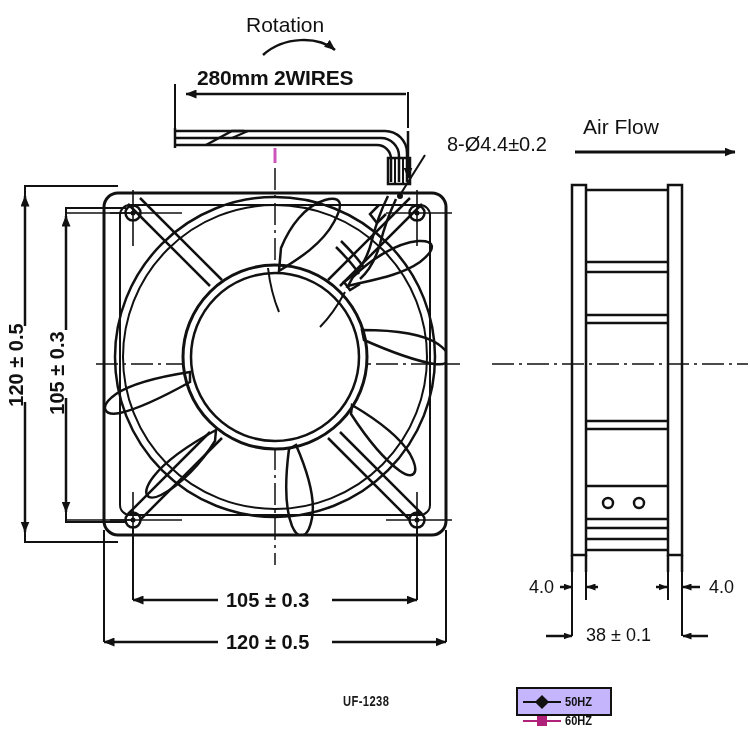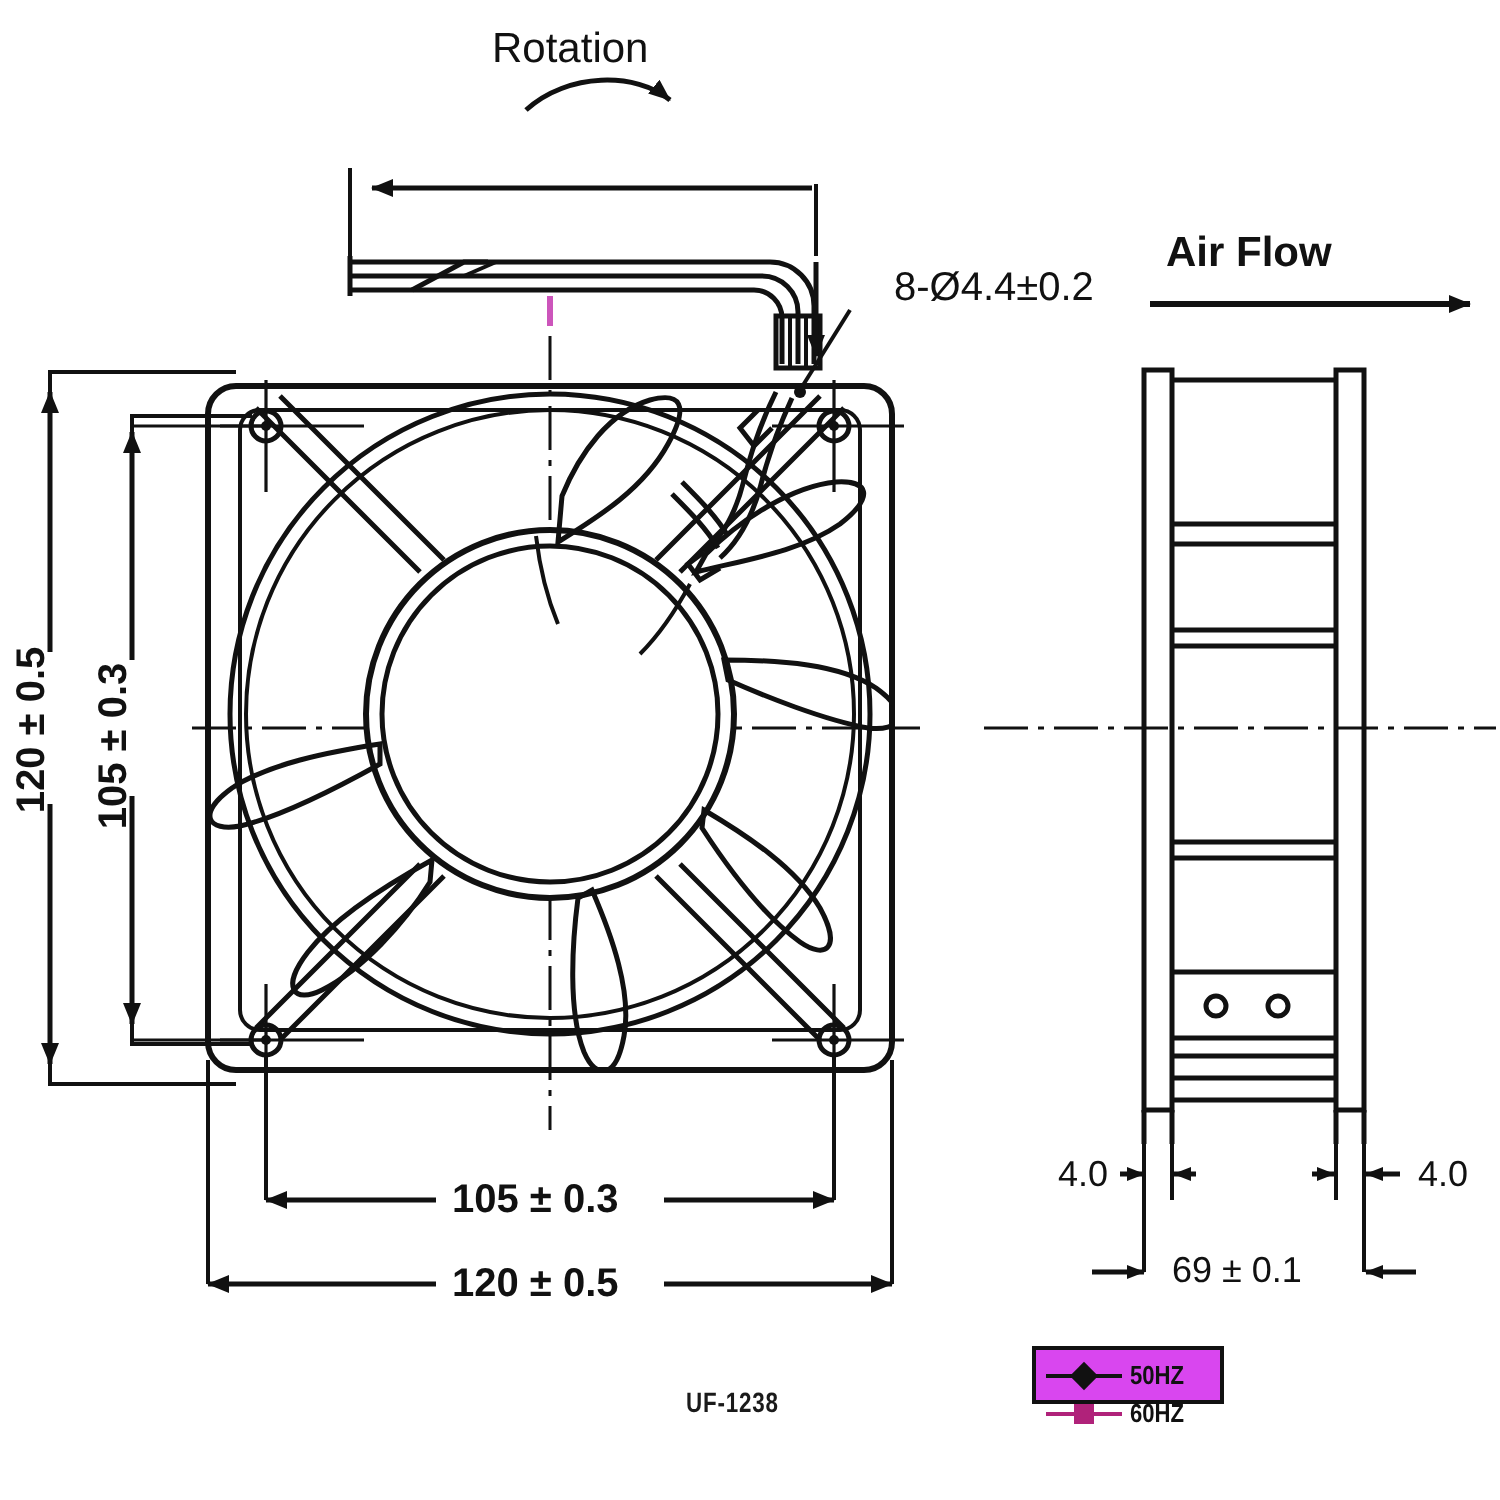--- a/index.html
+++ b/index.html
@@ -47,21 +47,21 @@
     left: 427px;
     top: 134px;
     font-size: 20px;
     font-weight: 400;
     margin-left: 20px;
   }
   .lbl-airflow {
     left: 583px;
     top: 116px;
     font-size: 21px;
-    font-weight: 700;
+    font-weight: 400;
   }
   .lbl-v120 {
     left: -29px;
     top: 355px;
     width: 90px;
     text-align: center;
     font-size: 20px;
     font-weight: 700;
     transform: rotate(-90deg);
   }
@@ -111,25 +111,25 @@
   }
   .lbl-d38 {
     left: 586px;
     top: 626px;
     font-size: 18px;
     font-weight: 400;
   }
   .legend-box {
     position: absolute;
     left: 516px;
-    top: 673px;
+    top: 687px;
     width: 96px;
     height: 29px;
     border: 2.5px solid #111111;
-    background: #d946ef;
+    background: #c4b5fd;
     box-sizing: border-box;
   }
   .legend-row {
     position: absolute;
     left: 5px;
     width: 86px;
     height: 18px;
   }
   .legend-row.r1 { top: 4px; }
   .legend-row.r2 { top: 23px; text-align: right; }
@@ -381,40 +381,41 @@
 
       <path d="M572,600 L572,636" stroke-width="2"></path>
       <path d="M682,600 L682,636" stroke-width="2"></path>
       <line x1="546" y1="636" x2="572" y2="636" stroke-width="2.5" marker-end="url(#arrHeadSm)"></line>
       <line x1="708" y1="636" x2="683" y2="636" stroke-width="2.5" marker-end="url(#arrHeadSm)"></line>
     </g>
   </svg>
 
   <div class="lbl lbl-rotation">Rotation</div>
 
+  <div class="lbl lbl-wires">280mm 2WIRES</div>
 
   <div class="lbl lbl-holes">8-Ø4.4±0.2</div>
 
   <div class="lbl lbl-airflow">Air Flow</div>
 
   <div class="lbl lbl-v120">120 ± 0.5</div>
 
   <div class="lbl lbl-v105">105 ± 0.3</div>
 
   <div class="lbl lbl-h105">105 ± 0.3</div>
 
   <div class="lbl lbl-h120">120 ± 0.5</div>
 
   <div class="lbl lbl-part">UF-1238</div>
 
   <div class="lbl lbl-d40l">4.0</div>
 
   <div class="lbl lbl-d40r">4.0</div>
 
-  <div class="lbl lbl-d38">69 ± 0.1</div>
+  <div class="lbl lbl-d38">38 ± 0.1</div>
 
   <div class="legend-box">
     <div class="legend-row r1">
       <div class="legend-line" style="background: rgb(17, 17, 17);"></div>
       <div class="legend-marker diamond" style="background: rgb(17, 17, 17);"></div>
       <div class="legend-text">50HZ</div>
     </div>
     <div class="legend-row r2">
       <div class="legend-line" style="background: rgb(176, 34, 122);"></div>
       <div class="legend-marker square" style="background: rgb(176, 34, 122);"></div>

